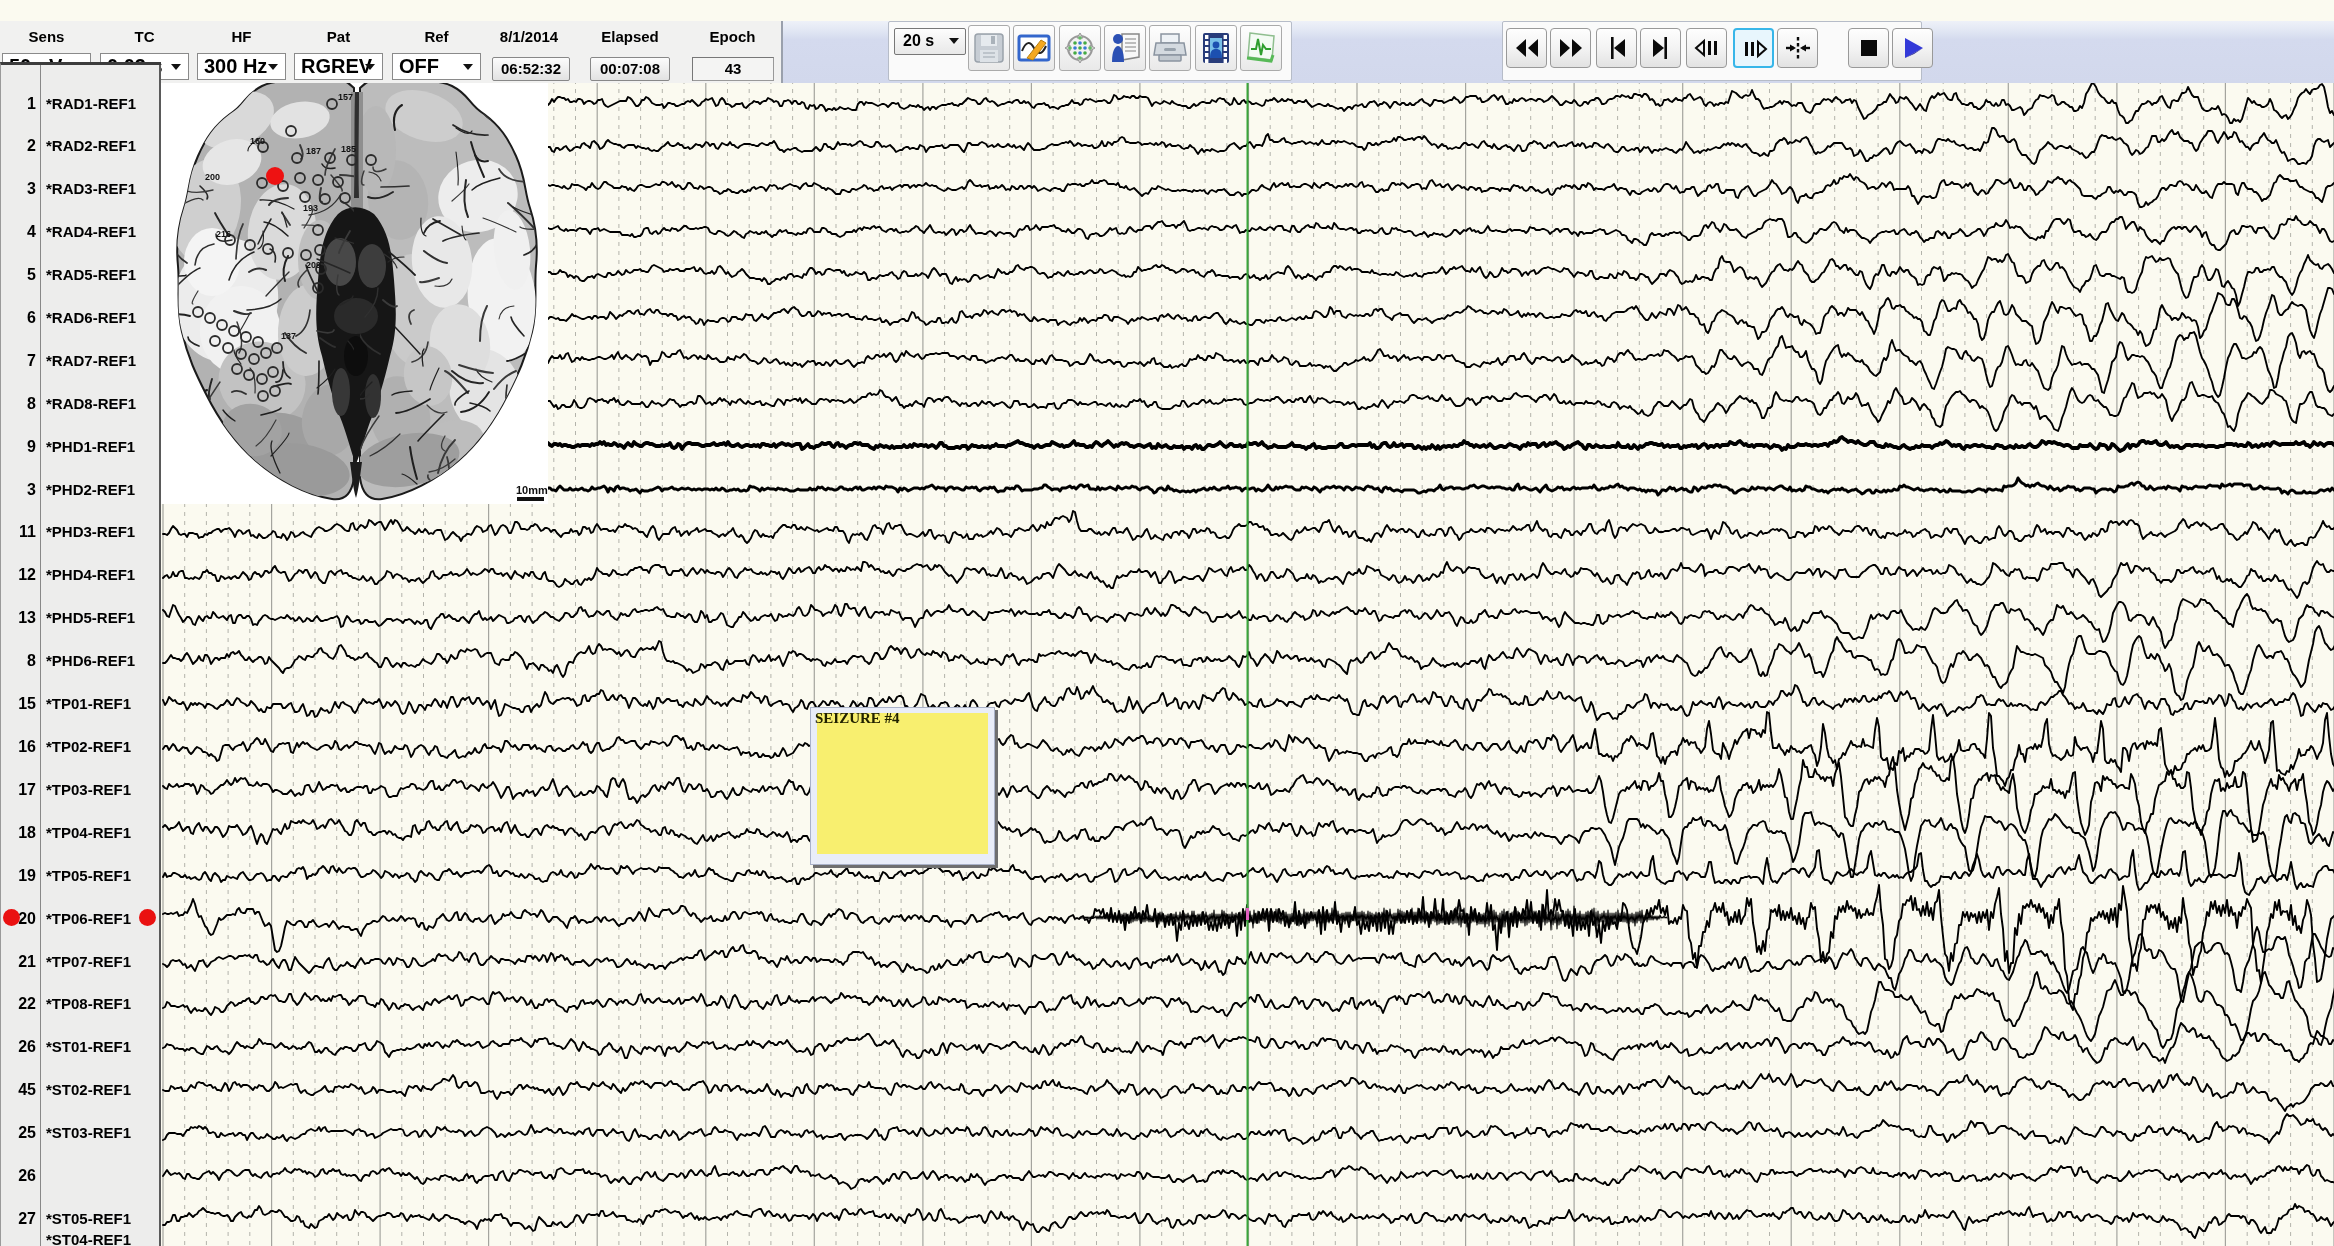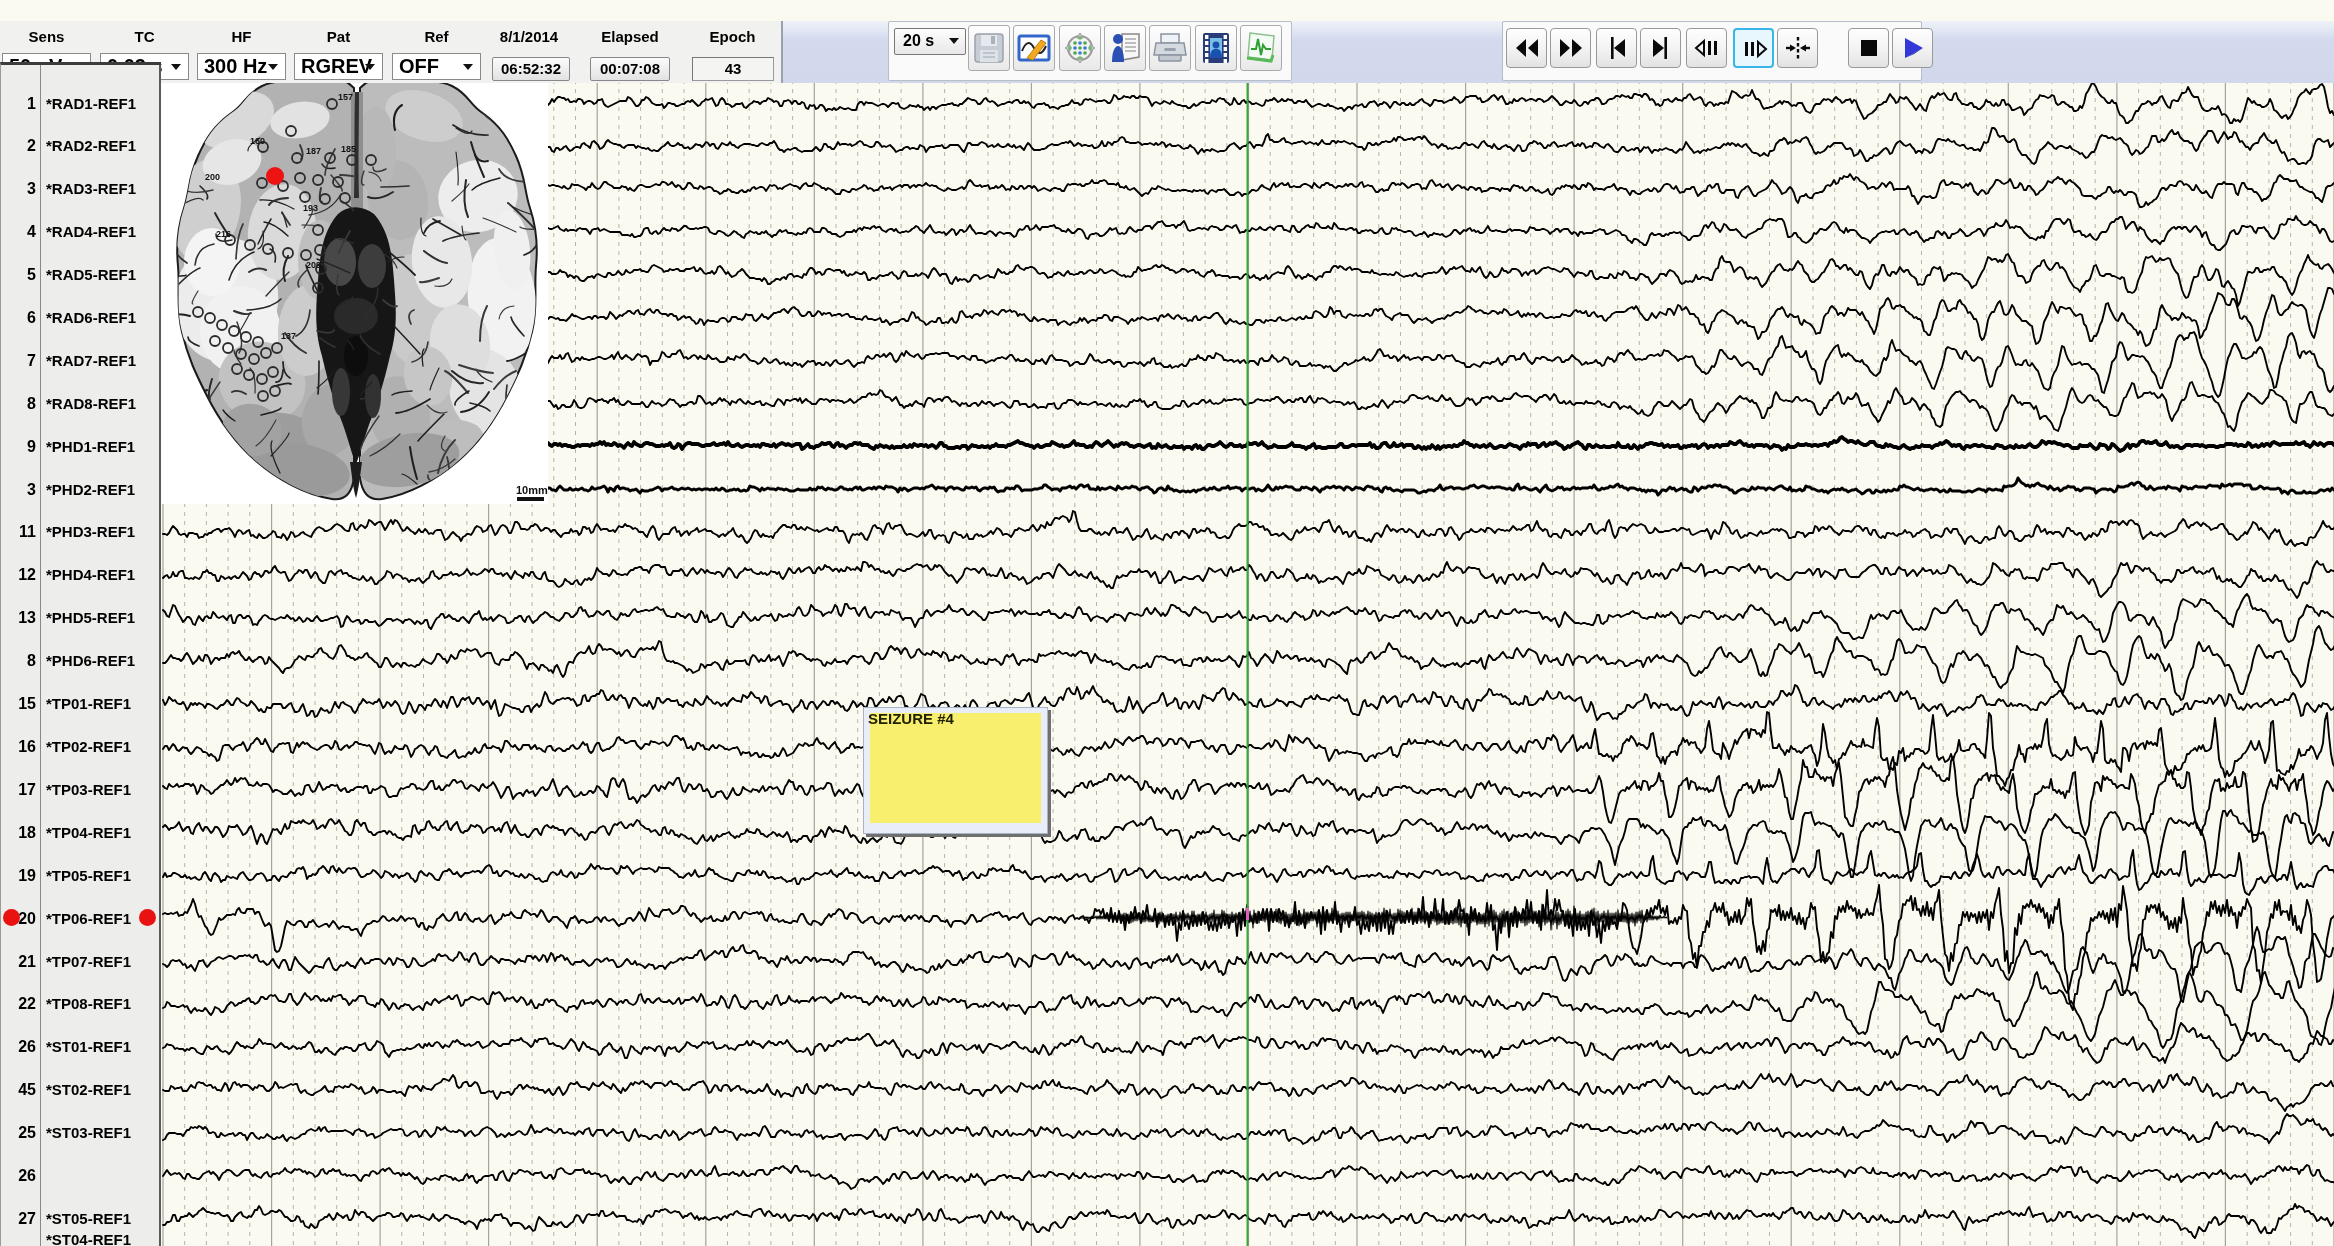--- a/index.html
+++ b/index.html
@@ -37,23 +37,23 @@
 #lpanel { position:absolute; left:0; top:62px; width:161px; height:1184px;
   background:#ededec; border-top:3px solid #3c3c3c; border-left:1px solid #9a9a9a; }
 #lpanel .sep { position:absolute; left:39px; top:0; width:1px; height:1184px; background:#888; }
 #lpanel .edge { position:absolute; right:0; top:0; width:2px; height:1184px; background:#5a5a5a; }
 .chnum { position:absolute; left:0; width:35px; text-align:right; font-size:16px; font-weight:bold; color:#000;
   margin-top:-62px; }
 .chlab { position:absolute; left:45px; font-size:15px; font-weight:bold; color:#000; letter-spacing:0px;
   margin-top:-62px; }
 .rdot { position:absolute; width:17px; height:17px; border-radius:50%; background:#ea1111; margin-top:-62px; }
 
-#seiz { position:absolute; left:863px; top:707px; width:185px; height:127px;
+#seiz { position:absolute; left:810px; top:707px; width:185px; height:158px;
   background:#e9edf8; border:1px solid #aab2c8;
-  box-shadow:3px 3px 0 #6f6f6f; }
+  box-shadow:3px 3px 0 #6f6f6f;font-family:Liberation Serif, serif; }
 #seiz .inner { position:absolute; left:6px; top:5px; right:6px; bottom:10px; background:#f8ef6f; }
 #seiz .txt { position:absolute; left:4px; top:2px; font-size:15px; font-weight:bold; color:#222200; }
 </style></head>
 <body>
 <svg id="tracesvg" width="2334" height="1246" viewBox="0 0 2334 1246">
 <rect x="161" y="62" width="2173" height="1184" fill="#fbfaf0"></rect>
 <line x1="184.7" y1="80" x2="184.7" y2="1246" stroke="#b3b3ab" stroke-width="1" stroke-dasharray="4 5"></line>
     <line x1="206.4" y1="80" x2="206.4" y2="1246" stroke="#b3b3ab" stroke-width="1" stroke-dasharray="4 5"></line>
     <line x1="228.1" y1="80" x2="228.1" y2="1246" stroke="#b3b3ab" stroke-width="1" stroke-dasharray="4 5"></line>
     <line x1="249.8" y1="80" x2="249.8" y2="1246" stroke="#b3b3ab" stroke-width="1" stroke-dasharray="4 5"></line>

